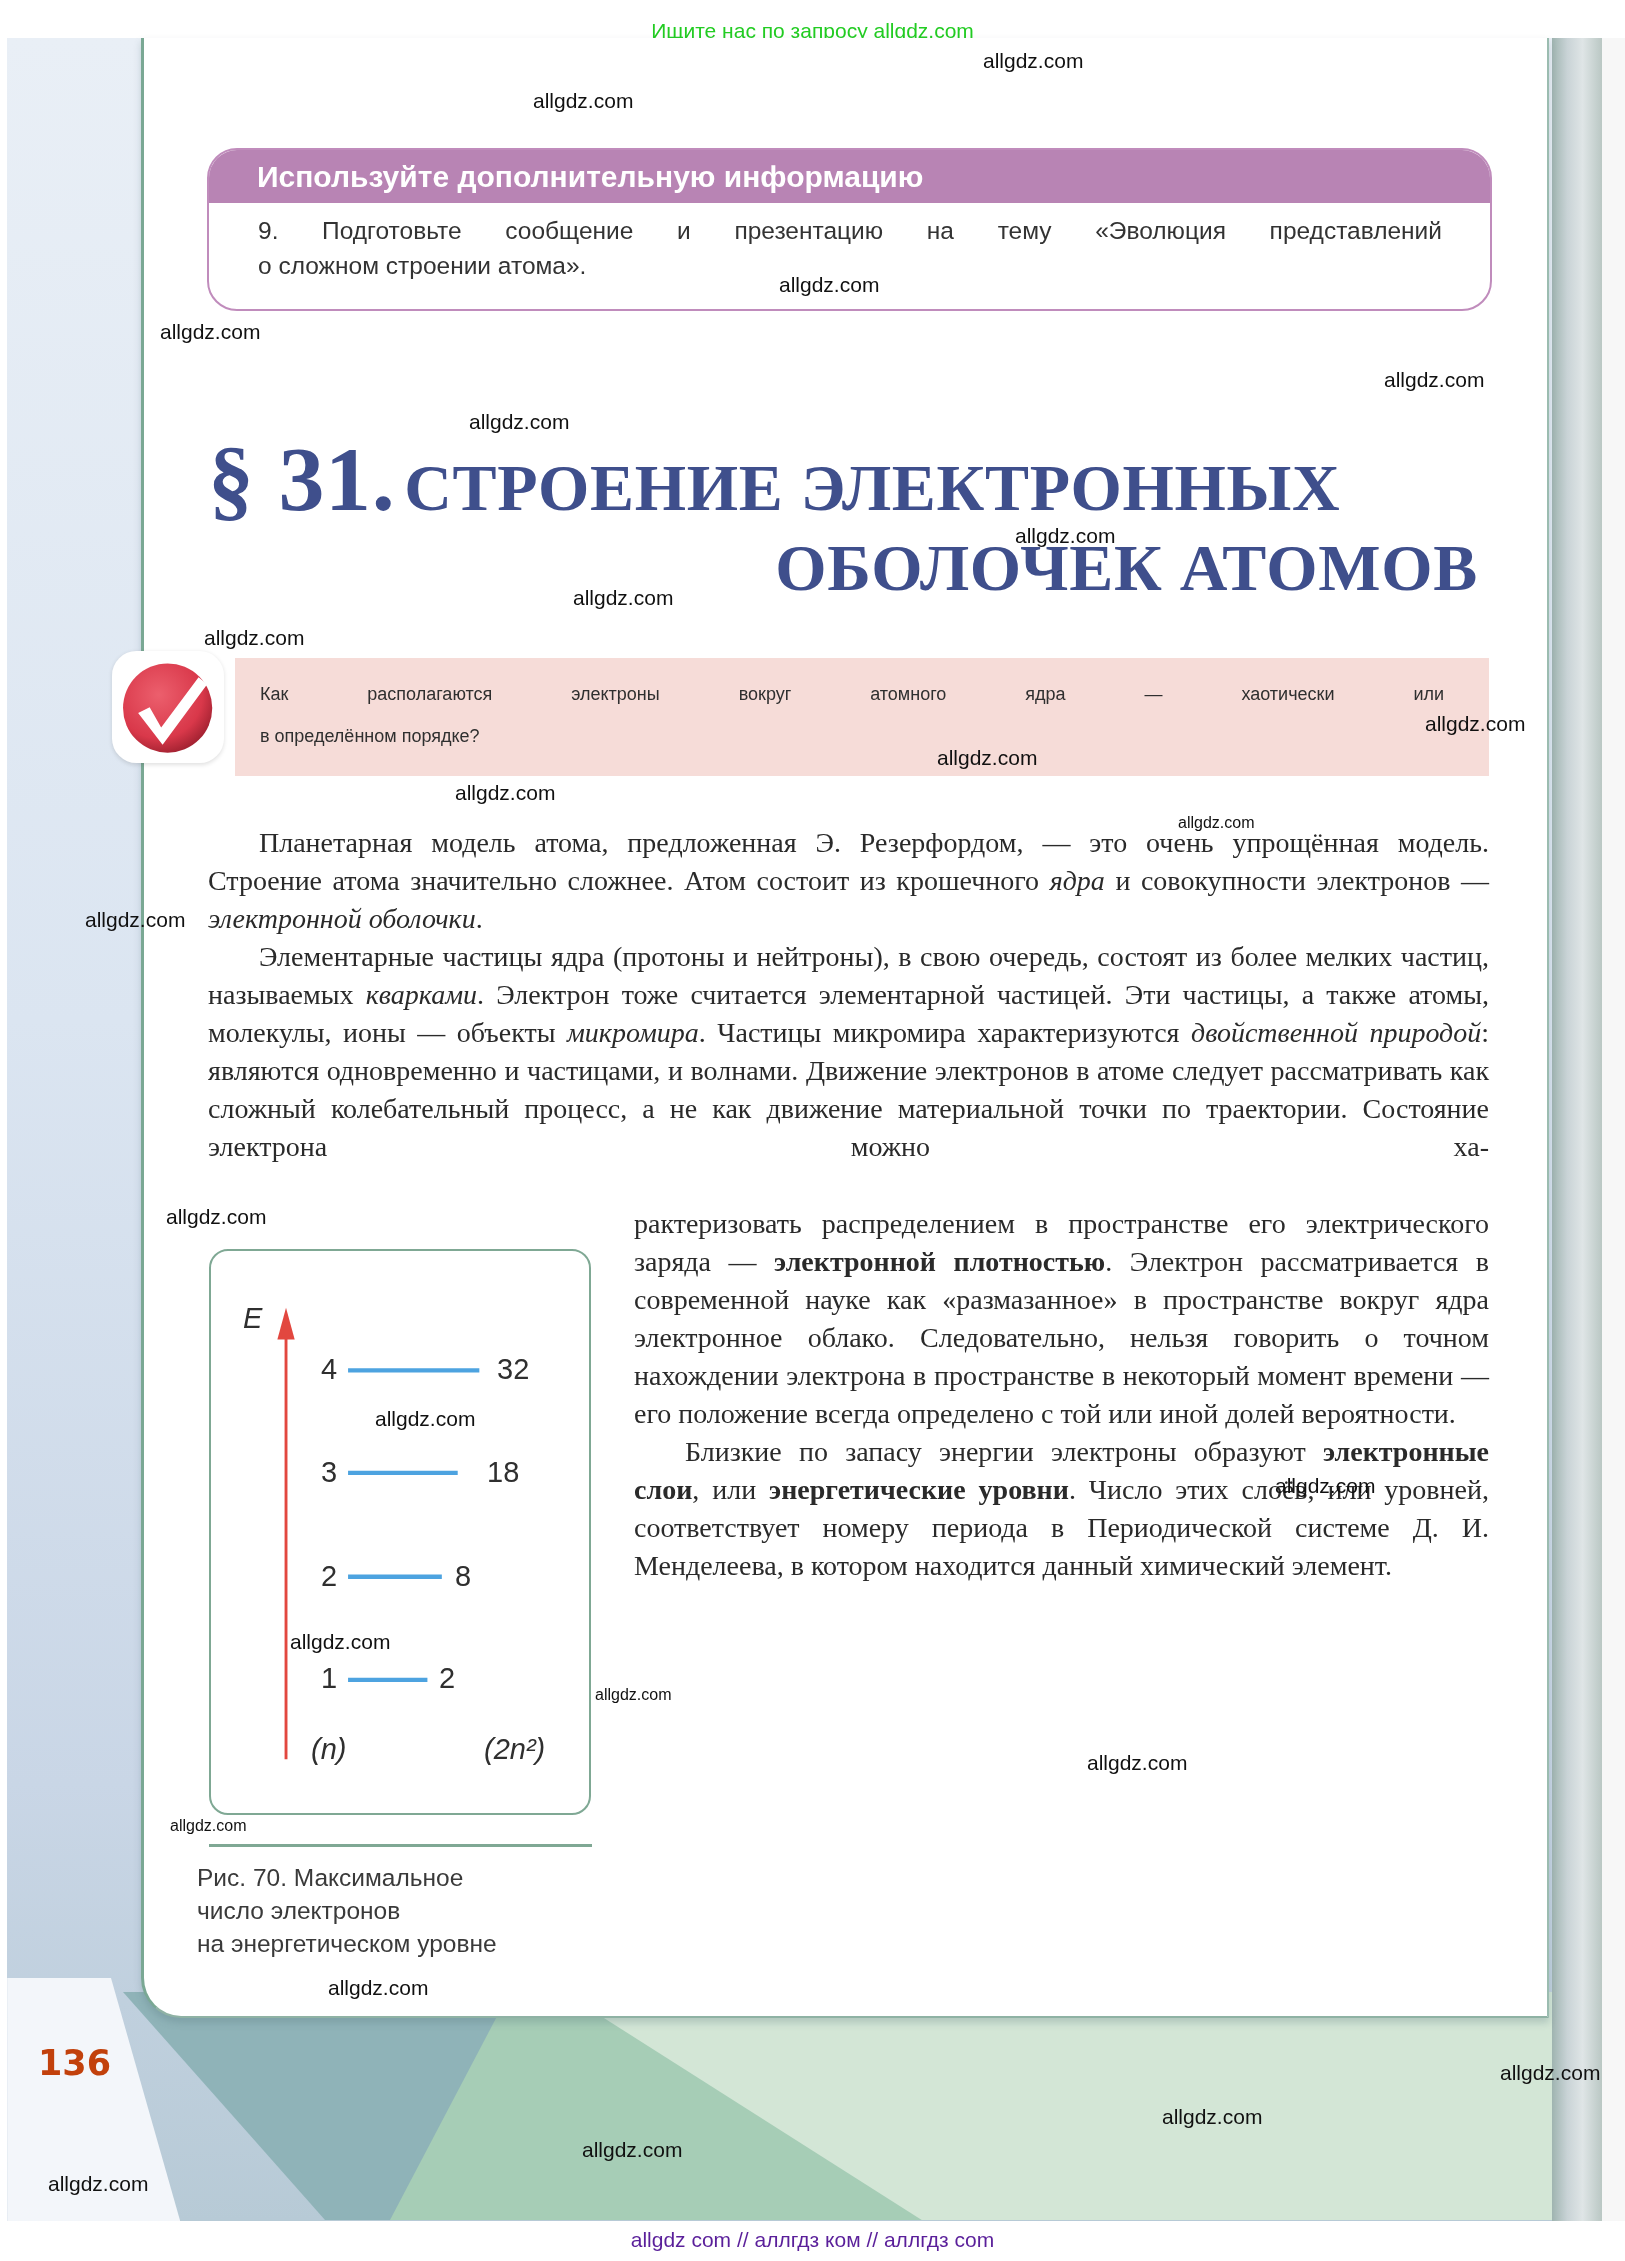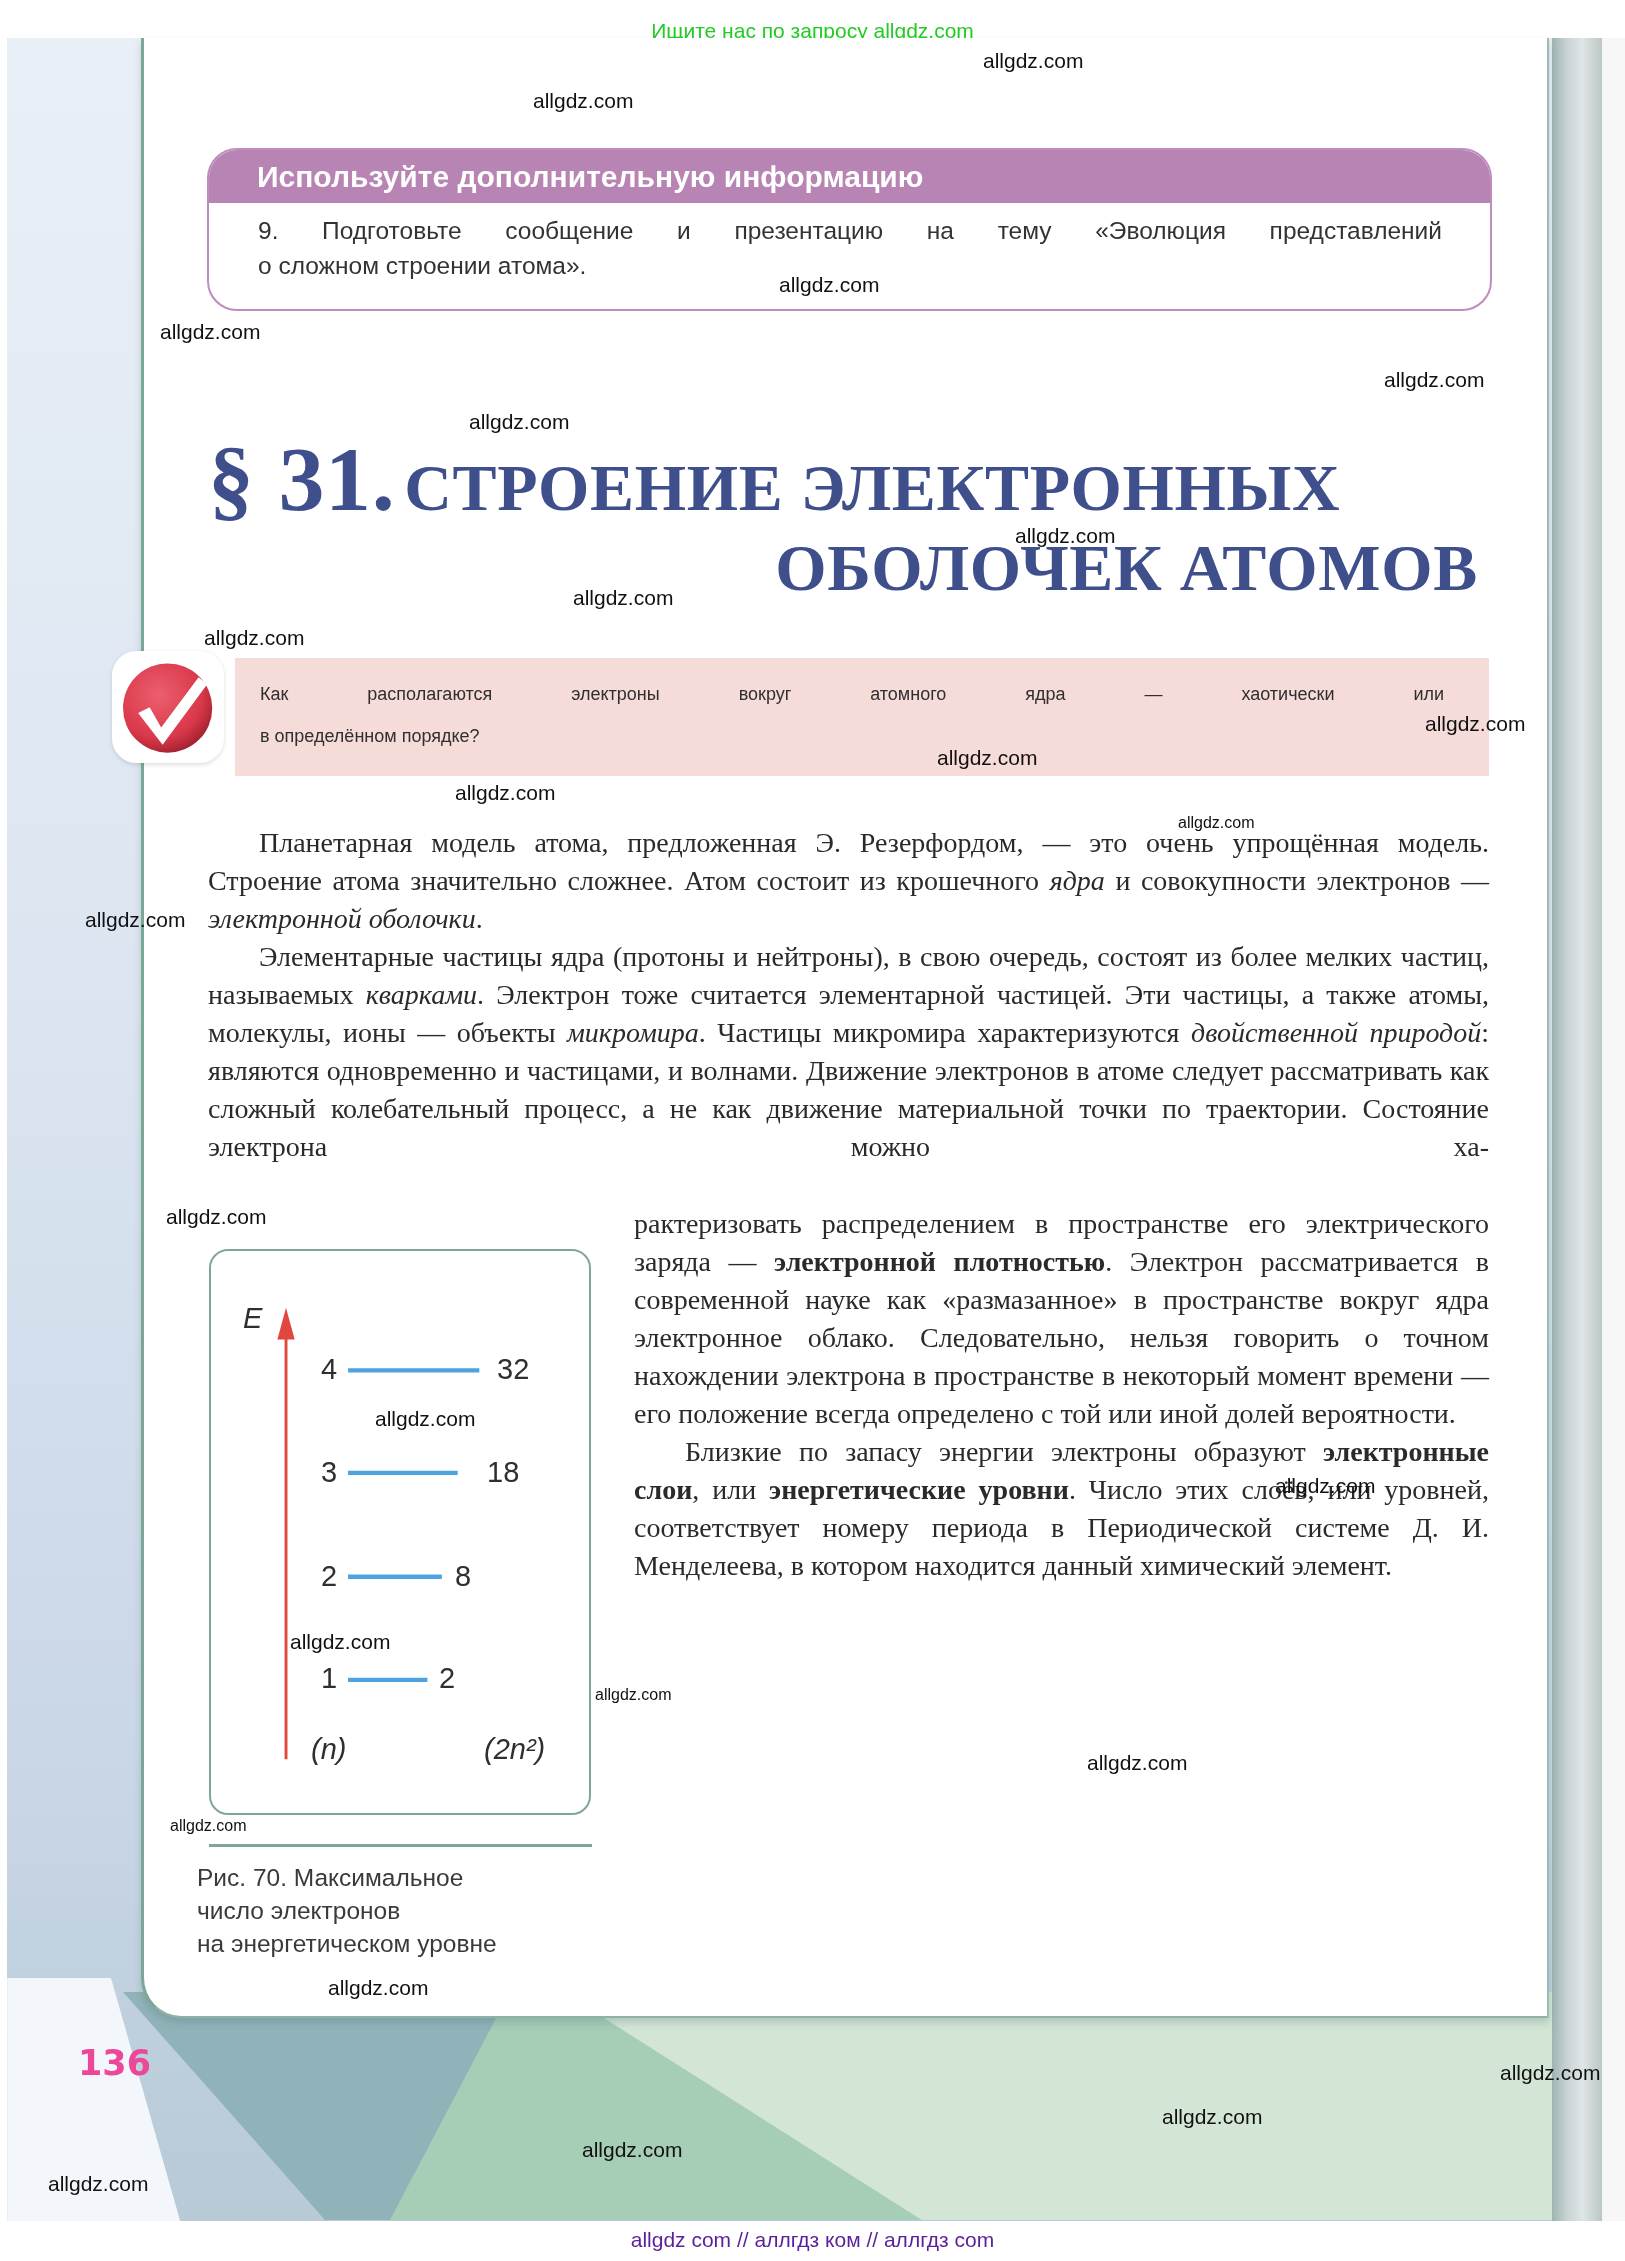--- a/index.html
+++ b/index.html
@@ -125,21 +125,21 @@
   .caption {
     position:absolute; left:197px; top:1861px; width:390px;
     font-family:"Liberation Sans", sans-serif; font-size:24.5px; color:#3a3a3a;
     line-height:33px;
   }
   .fig-label {
     position:absolute; font-family:"Liberation Sans", sans-serif; font-size:29px; color:#2f2f2f;
   }
   .page-num {
     position:absolute; left:38px; top:2043px;
-    font-family:"DejaVu Sans", sans-serif; font-weight:bold; font-size:35px; color:#ec4899;margin-left:40px;
+    font-family:"DejaVu Sans", sans-serif; font-weight:bold; font-size:35px; color:#c2410c;
   }
   .wm {
     position:absolute; font-family:"Liberation Sans", sans-serif; color:#111;
     white-space:nowrap;
   }
 </style>
 </head>
 <body>
 
 <div class="top-banner">Ищите нас по запросу allgdz.com</div>

